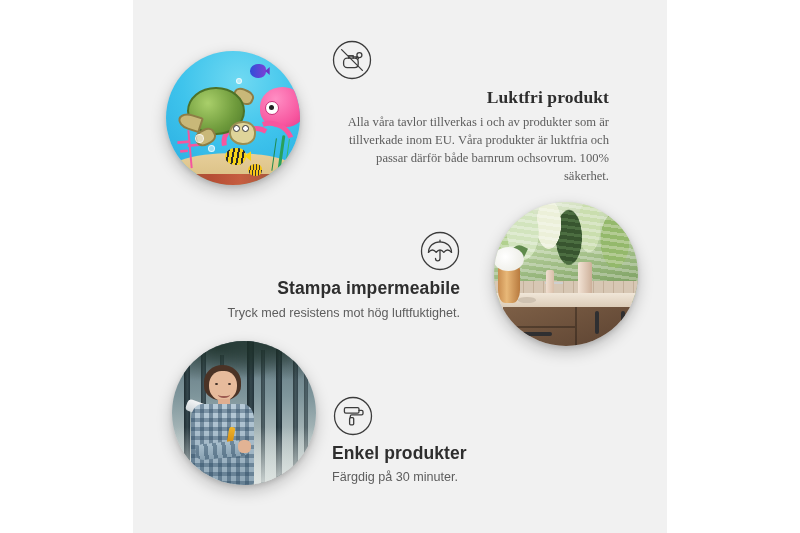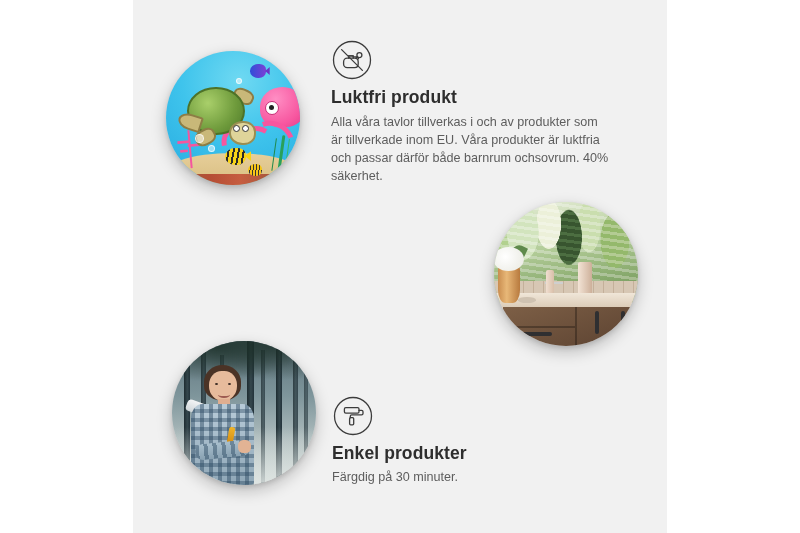--- a/index.html
+++ b/index.html
@@ -191,21 +191,21 @@
   .icon-wrap{width:40px;height:40px;display:block;}
   .icon-wrap svg{display:block;width:40px;height:40px;}
   .f-title{
     font-size:17.5px;font-weight:700;color:#2e2e2e;letter-spacing:.1px;
     margin:0;line-height:1.2;
   }
   .f-body{
     font-size:12.6px;color:#5d5d5d;line-height:1.42;margin:0;
   }
 
-  #block-odor{left:331px;top:40px;width:278px;text-align:left;}
+  #block-odor{left:331px;top:40px;width:278px;text-align:right;font-family:Liberation Serif, serif;}
   #block-odor .icon-wrap{margin:0 0 7px 1px;}
   #block-odor .f-title{margin-bottom:6px;}
 
   #block-water{left:205px;top:231px;width:255px;text-align:right;}
   #block-water .icon-wrap{margin:0 0 7px auto;}
   #block-water .f-title{margin-bottom:6px;}
 
   #block-mount{left:332px;top:396px;width:255px;text-align:left;}
   #block-mount .icon-wrap{margin:0 0 7px 1px;}
   #block-mount .f-title{margin-bottom:5px;}
@@ -252,23 +252,36 @@
         <path d="M15.2 18.2h7.4c2.1 0 3.6 1.7 3.6 3.8v2.1c0 2-1.5 3.6-3.6 3.6h-7.4c-2 0-3.6-1.6-3.6-3.6V22c0-2.1 1.6-3.8 3.6-3.8z"></path>
         <path d="M16.6 18.2v-2.3h4.6v2.3"></path>
         <path d="M16.6 15.9h4.6"></path>
         <path d="M21.2 16.8h3.2c1.1 0 2 .9 2 2"></path>
         <circle cx="27.4" cy="15.1" r="2.5"></circle>
         <path d="M24.9 16.8l-.9 1.1"></path>
         <path d="M9.6 9.6l20.8 20.8"></path>
       </svg>
     </span>
     <p class="f-title">Luktfri produkt</p>
-    <p class="f-body">Alla våra tavlor tillverkas i och av produkter som är tillverkade inom EU. Våra produkter är luktfria och passar därför både barnrum ochsovrum. 40% säkerhet.</p>
-  </div>
-
+    <p class="f-body">Alla våra tavlor tillverkas i och av produkter som är tillverkade inom EU. Våra produkter är luktfria och passar därför både barnrum ochsovrum. 100% säkerhet.</p>
+  </div>
+
+  <div class="block" id="block-water">
+    <span class="icon-wrap">
+      <svg viewBox="0 0 40 40" fill="none" stroke="#3c3c3c" stroke-width="1.3" stroke-linecap="round" stroke-linejoin="round">
+        <circle cx="20" cy="20" r="18.5"></circle>
+        <path d="M8.5 21.4c0-6.2 5.2-10.6 11.5-10.6s11.5 4.4 11.5 10.6"></path>
+        <path d="M8.5 21.4c1.2-1.6 2.6-2.4 3.9-2.4s2.6.8 3.8 2.4c1.2-1.6 2.5-2.4 3.8-2.4s2.6.8 3.8 2.4c1.2-1.6 2.5-2.4 3.8-2.4s2.7.8 3.9 2.4"></path>
+        <path d="M20 10.8V9.1"></path>
+        <path d="M20 19.6v7.9c0 1.3-1 2.3-2.3 2.3-1.2 0-2.2-1-2.2-2.3"></path>
+      </svg>
+    </span>
+    <p class="f-title">Stampa impermeabile</p>
+    <p class="f-body">Tryck med resistens mot hög luftfuktighet.</p>
+  </div>
 
   <div class="photo" id="photo-bath">
     <div class="inner">
       <div class="bath-wall"></div>
       <div class="bath-splash"></div>
       <div class="bath-tap"></div>
       <div class="bath-bottle b1"></div>
       <div class="bath-bottle b2"></div>
       <div class="bath-counter"></div>
       <div class="bath-cab"></div>

